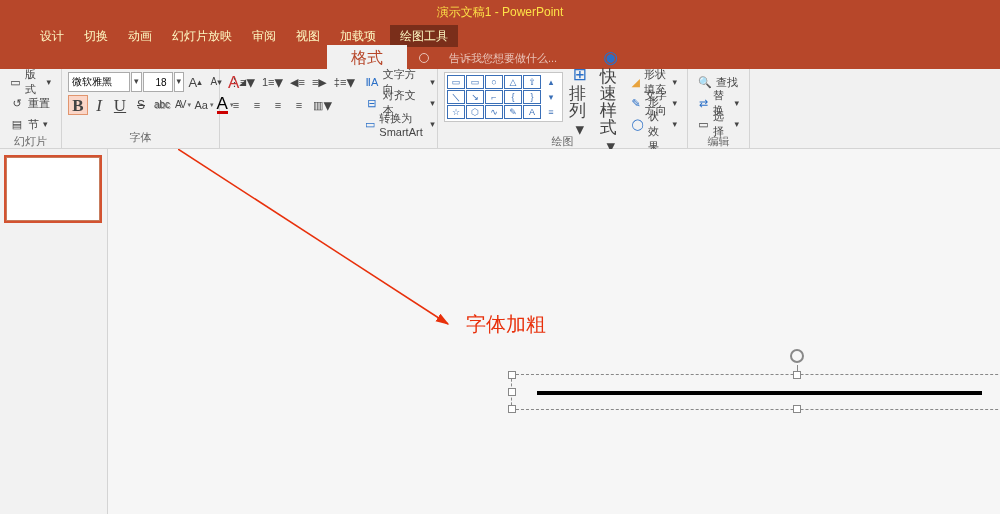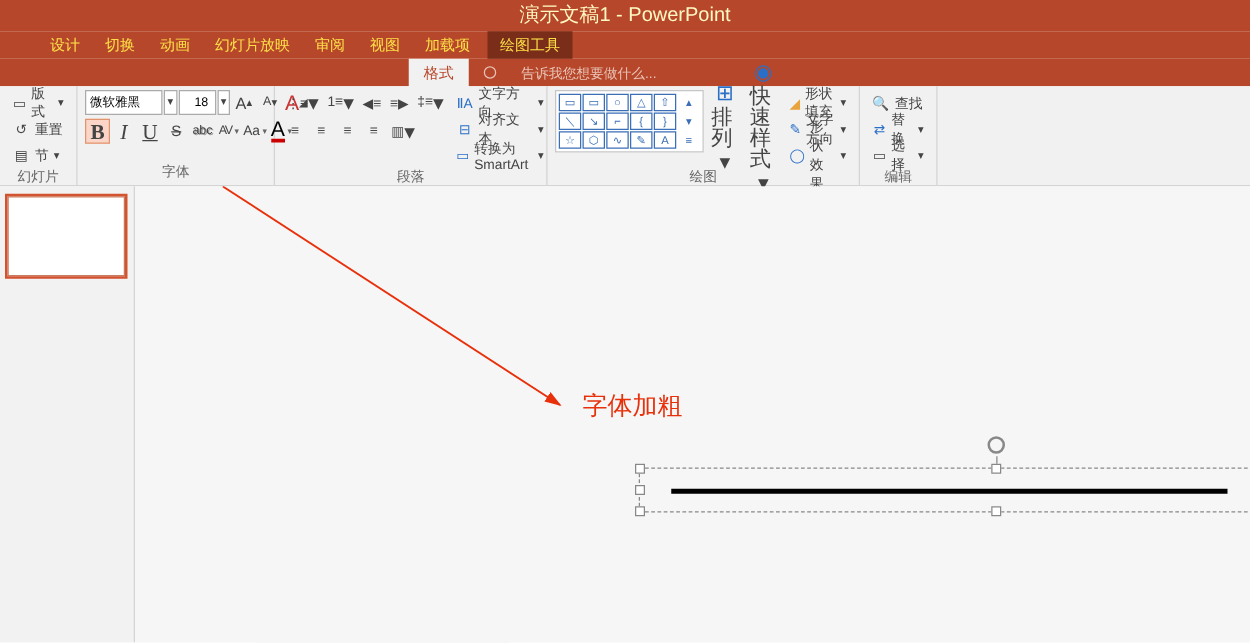--- a/index.html
+++ b/index.html
@@ -1,27 +1,27 @@
 <!DOCTYPE html>
 <html><head>
 <meta charset="utf-8">
 <style>
   * { margin:0; padding:0; box-sizing:border-box; font-family:"Microsoft YaHei","Segoe UI",sans-serif; }
   body { background:#fff; width:1000px; height:514px; overflow:hidden; font-size:12px; color:#444; }
 
   
   .titlebar { height:25px; background:#B7472A; display:flex; align-items:center; }
-  .title-text { position:absolute; left:0; right:0; text-align:center; color:#fef9c3; font-size:16px; }
-
-  
-  .tabs { display:flex; height:22px; background:#B7472A; color:#fde047; font-size:12px; padding-left:10px; align-items:stretch;text-align:center; }
+  .title-text { position:absolute; left:0; right:0; text-align:center; color:#fde047; font-size:12px; }
+
+  
+  .tabs { display:flex; height:22px; background:#B7472A; color:#fef9c3; font-size:12px; padding-left:10px; align-items:stretch;text-align:center; }
   .tab { padding:3px 10px 0; cursor:pointer; }
   .tab.contextual { background:#7A2E1A; }
   .subtab-row { display:flex; align-items:center; height:22px; background:#B7472A; }
-  .subtab { padding:3px 12px; color:#fff; font-size:12px; cursor:pointer; }
+  .subtab { padding:3px 24px; color:#fff; font-size:16px; cursor:pointer; }
   .subtab.active { background:#F1F1F1; color:#B7472A; }
   .tellme { margin-left:12px; color:#E9C3B7; font-size:11px; display:flex; align-items:center; gap:20px; }
   .bulb { width:10px; height:10px; border:1px solid #E9C3B7; border-radius:50%; display:inline-block; }
 
   
   .ribbon { height:80px; background:#F1F1F1; border-bottom:1px solid #D4D4D4; display:flex; }
   .group { border-right:1px solid #D4D4D4; padding:3px 6px 1px; display:flex; flex-direction:column; justify-content:space-between; }
   .group-body { display:flex; gap:3px; align-items:flex-start; }
   .group-label { text-align:center; font-size:11px; color:#666; padding-bottom:2px; }
   .col { display:flex; flex-direction:column; gap:1px; }
@@ -186,21 +186,20 @@
             <span>对齐文本</span>
             <span class="mini">▾</span>
           </div>
         <div class="textline">
             <span class="ic" style="color:#2A6FC7;">▭</span>
             <span>转换为 SmartArt</span>
             <span class="mini">▾</span>
           </div>
       </div>
     </div>
-    <div class="group-label">段落</div>
   </div>
 
   <div class="group" style="width:250px;">
     <div class="group-body">
       <div class="shapes">
         <div>▭</div>
           <div>▭</div>
           <div>○</div>
           <div>△</div>
           <div>⇧</div>

